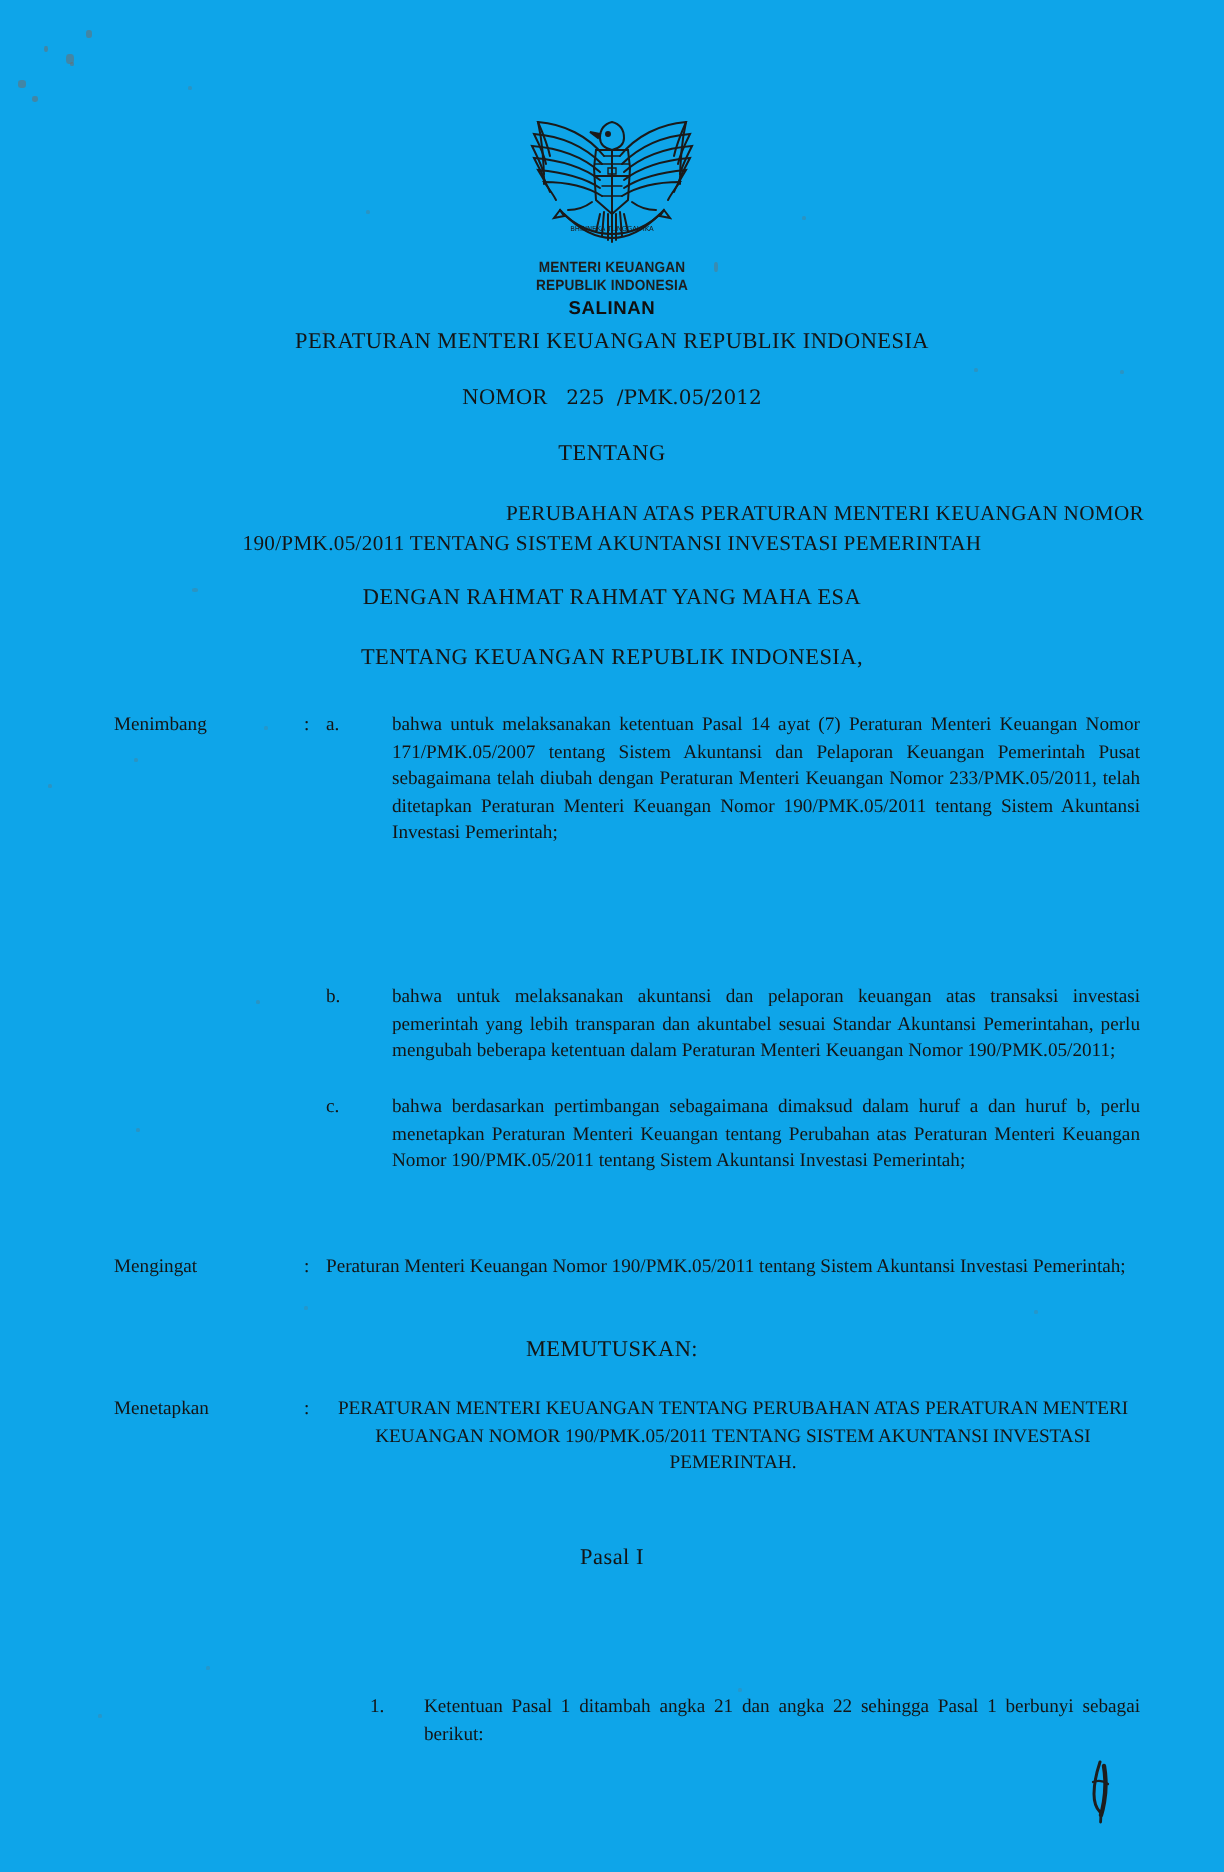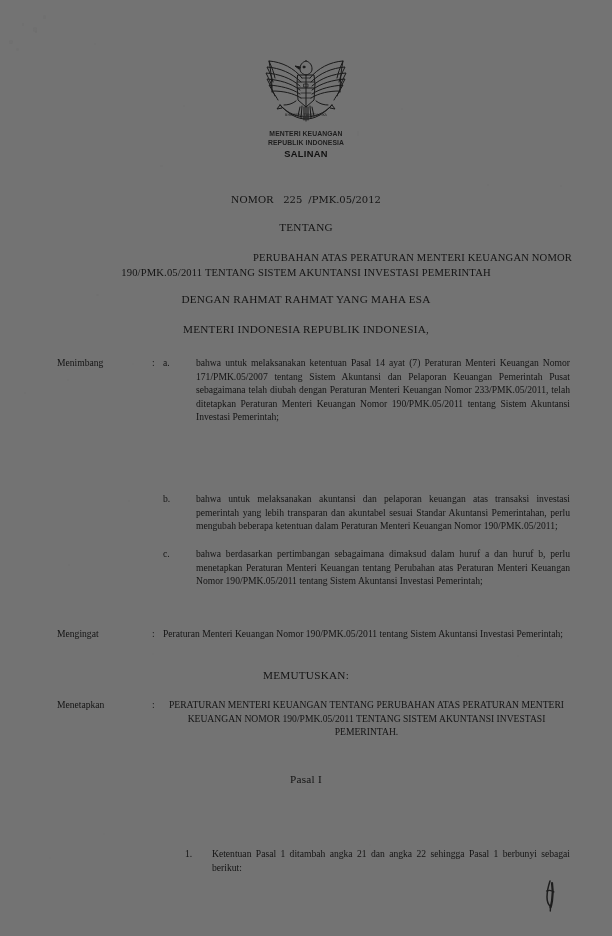--- a/index.html
+++ b/index.html
@@ -4,21 +4,21 @@
 <style>
   html, body {
     margin: 0;
     padding: 0;
     background: #ffffff;
   }
   .page {
     position: relative;
     width: 612px;
     height: 936px;
-    background: #737373;
+    background: #0ea5e9;
     overflow: hidden;
     font-family: "Liberation Serif", "DejaVu Serif", serif;
     color: #141414;
   }
 
   
   .speck {
     position: absolute;
     background: #6e6e6e;
     border-radius: 40%;
@@ -220,34 +220,35 @@
       <text x="48" y="57.5" font-family="DejaVu Sans, sans-serif" font-size="3.4" text-anchor="middle" fill="#1a1a1a">BHINNEKA TUNGGAL IKA</text>
     </svg>
   </div>
 
   <div class="ministry">
     <div>MENTERI KEUANGAN</div>
     <div>REPUBLIK INDONESIA</div>
   </div>
   <div class="salinan">SALINAN</div>
 
+  <div class="ctr" style="top:164px;">PERATURAN MENTERI KEUANGAN REPUBLIK INDONESIA</div>
 
   <div class="ctr" style="top:192px;">
     <span>NOMOR</span>
     <span>&nbsp;&nbsp;</span><span class="nomor-num">225</span>
     <span>&nbsp;</span><span class="nomor-num">/PMK.05/2012</span>
   </div>
 
   <div class="ctr" style="top:220px;">TENTANG</div>
 
   <div class="ctr small" style="top:250px;text-align:right;">PERUBAHAN ATAS PERATURAN MENTERI KEUANGAN NOMOR</div>
   <div class="ctr small" style="top:265px;">190/PMK.05/2011 TENTANG SISTEM AKUNTANSI INVESTASI PEMERINTAH</div>
 
   <div class="ctr" style="top:292px;">DENGAN RAHMAT RAHMAT YANG MAHA ESA</div>
-  <div class="ctr" style="top:322px;">MENTERI INDONESIA REPUBLIK INDONESIA,</div>
+  <div class="ctr" style="top:322px;">TENTANG KEUANGAN REPUBLIK INDONESIA,</div>
 
   <div class="row" style="top:356px;">
     <div class="lbl">Menimbang</div>
     <div class="colon">:</div>
     <div class="mark">a.</div>
     <div class="body">bahwa untuk melaksanakan ketentuan Pasal 14 ayat (7) Peraturan Menteri Keuangan Nomor 171/PMK.05/2007 tentang Sistem Akuntansi dan Pelaporan Keuangan Pemerintah Pusat sebagaimana telah diubah dengan Peraturan Menteri Keuangan Nomor 233/PMK.05/2011, telah ditetapkan Peraturan Menteri Keuangan Nomor 190/PMK.05/2011 tentang Sistem Akuntansi Investasi Pemerintah;</div>
   </div>
 
   <div class="subrow" style="top:492px;">
     <div class="mark">b.</div>

